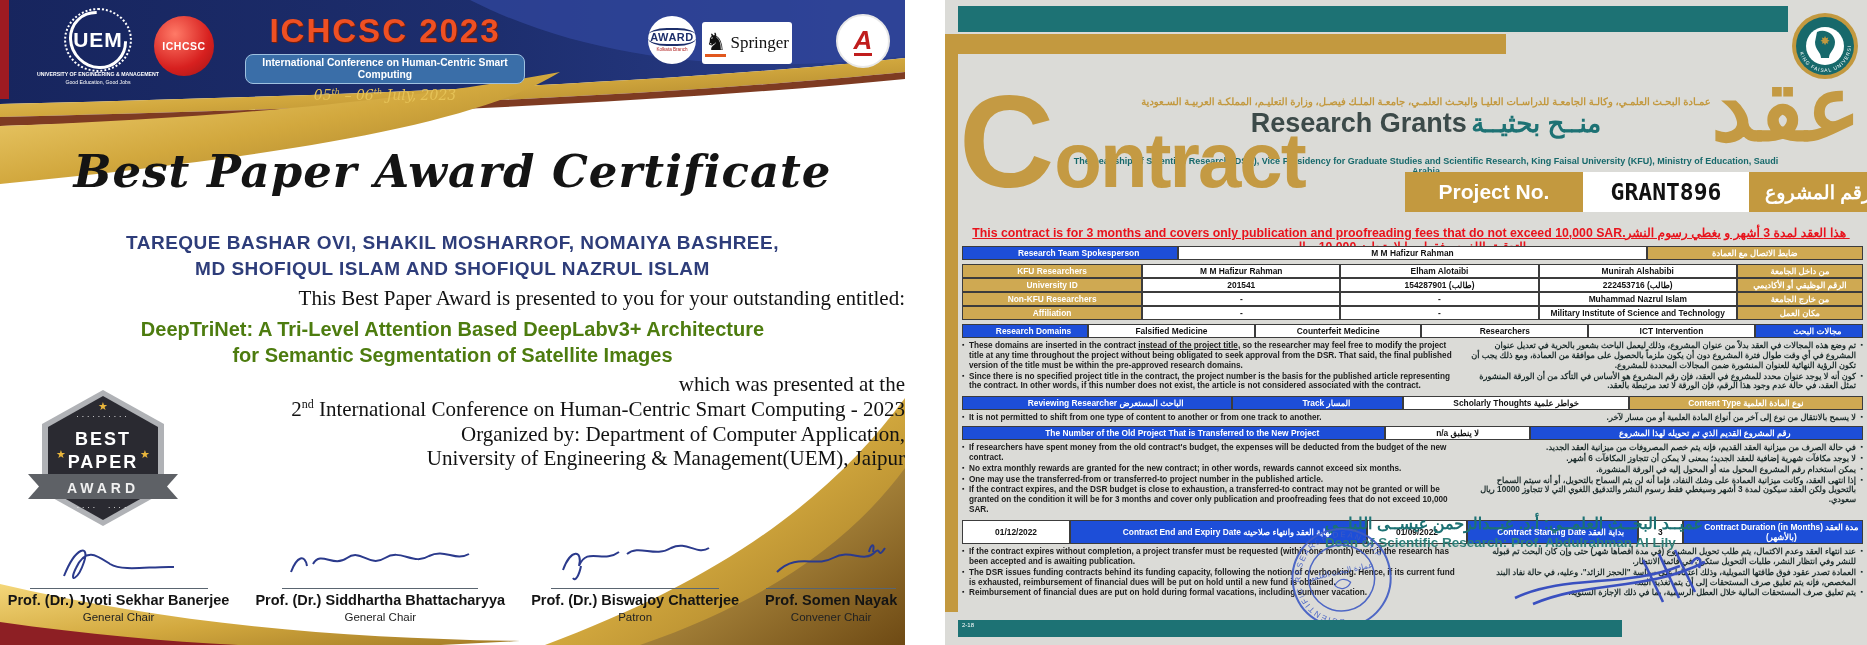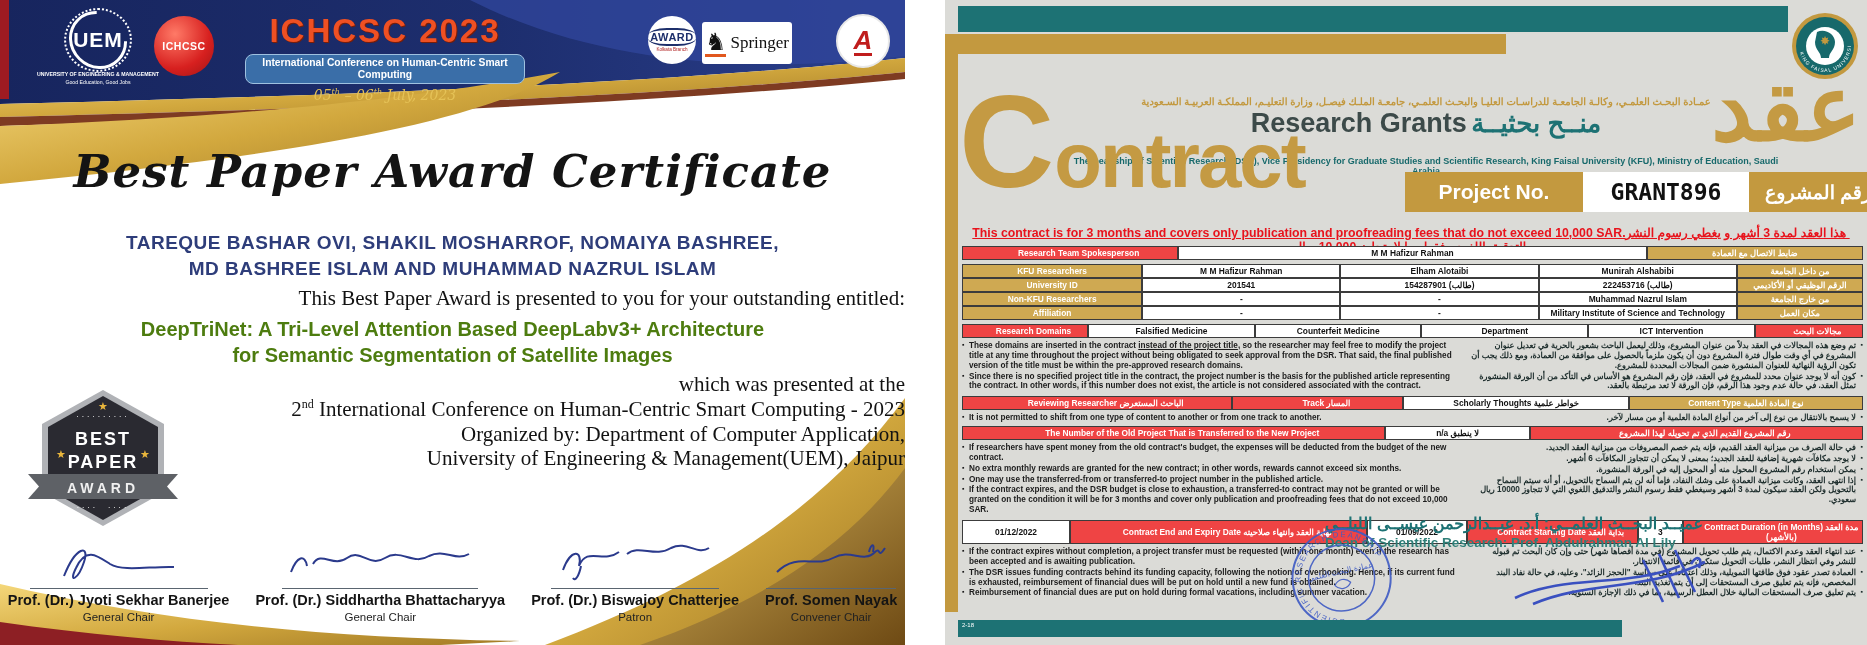--- a/index.html
+++ b/index.html
@@ -83,21 +83,21 @@
   .proj-label { width:178px; background:#c3993f; color:#fff; font-size:21px; }
   .proj-value { width:166px; background:#fff; color:#111; font-size:23px; font-family:"DejaVu Sans Mono",monospace; }
   .proj-ar { width:138px; background:#c3993f; color:#fff; font-size:19px; }
 
   .notice { position:absolute; left:14px; right:4px; top:226px; text-align:center; color:#e8131c; font-weight:bold; font-size:12.3px; text-decoration:underline; }
 
   .flow { position:absolute; left:17px; right:4px; top:246px; }
   .trow { display:flex; }
   .tc { border:1px solid #3c3c3c; display:flex; align-items:center; justify-content:center; text-align:center;
         font-size:8.4px; font-weight:bold; padding:1px 2px; min-height:13px; }
-  .teal { background:#ef4444; color:#fff;padding-left:19px; }
+  .teal { background:#1d4ed8; color:#fff;padding-left:19px; }
   .gold { background:#cfa952; color:#fff; }
   .white { background:#fff; color:#111; }
   .gap { height:4px; }
 
   .bul2col { display:flex; gap:10px; margin:3px 0 4px 0; }
   .bulEN { width:56%; }
   .bulAR { width:44%; direction:rtl; }
   .bul { font-size:8.2px; color:#1c1c1c; line-height:1.2; margin-bottom:1px; padding-left:7px; position:relative; font-weight:bold; }
   .bulAR .bul { padding-left:0; padding-right:7px; text-align:right; color:#20302f; }
   .bul::before { content:"▪"; position:absolute; left:0; top:0; font-size:7px; }
@@ -167,21 +167,21 @@
     <div class="springer">
       <span class="horse">♞</span>
       <span class="sname">Springer</span>
     </div>
     <div class="partner">
       <span>A</span>
     </div>
 
     <div class="cert-title">Best Paper Award Certificate</div>
     <div class="authors a1">TAREQUE BASHAR OVI, SHAKIL MOSHARROF, NOMAIYA BASHREE,</div>
-    <div class="authors a2">MD BASHREE ISLAM AND MUHAMMAD NAZRUL ISLAM</div>
+    <div class="authors a2">MD SHOFIQUL ISLAM AND SHOFIQUL NAZRUL ISLAM</div>
     <div class="serifline presented">This Best Paper Award is presented to you for your outstanding entitled:</div>
     <div class="greenline g1">DeepTriNet: A Tri-Level Attention Based DeepLabv3+ Architecture</div>
     <div class="greenline g2">for Semantic Segmentation of Satellite Images</div>
     <div class="serifline which">which was presented at the</div>
     <div class="serifline confline"><span>2</span><sup>nd</sup><span> International Conference on Human-Centric Smart Computing - 2023</span></div>
     <div class="serifline org1">Organized by: Department of Computer Application,</div>
     <div class="serifline org2">University of Engineering &amp; Management(UEM), Jaipur</div>
 
     <div class="badge">
       <svg width="150" height="140" viewBox="0 0 150 140">
@@ -323,21 +323,21 @@
           <div class="tc white" style="width:22%">Military Institute of Science and Technology</div>
           <div class="tc gold" style="width:14%" dir="rtl">مكان العمل</div>
         </div>
       </div>
       <div class="gap"></div>
 
       <div class="trow">
         <div class="tc teal" style="width:14%">Research Domains</div>
         <div class="tc white" style="width:18.5%">Falsified Medicine</div>
         <div class="tc white" style="width:18.5%">Counterfeit Medicine</div>
-        <div class="tc white" style="width:18.5%">Department</div>
+        <div class="tc white" style="width:18.5%">Researchers</div>
         <div class="tc white" style="width:18.5%">ICT Intervention</div>
         <div class="tc teal" style="width:12%" dir="rtl">مجالات البحث</div>
       </div>
 
       <div class="bul2col">
         <div class="bulEN">
           <div class="bul"><span>These domains are inserted in the contract </span><span class="u">instead of the project title</span><span>, so the researcher may feel free to modify the project title at any time throughout the project without being obligated to seek approval from the DSR. That said, the final published version of the title must be within the pre-approved research domains.</span></div>
           <div class="bul">Since there is no specified project title in the contract, the project number is the basis for the published article representing the contract. In other words, if this number does not exist, the article is not considered associated with the contract.</div>
         </div>
         <div class="bulAR">

